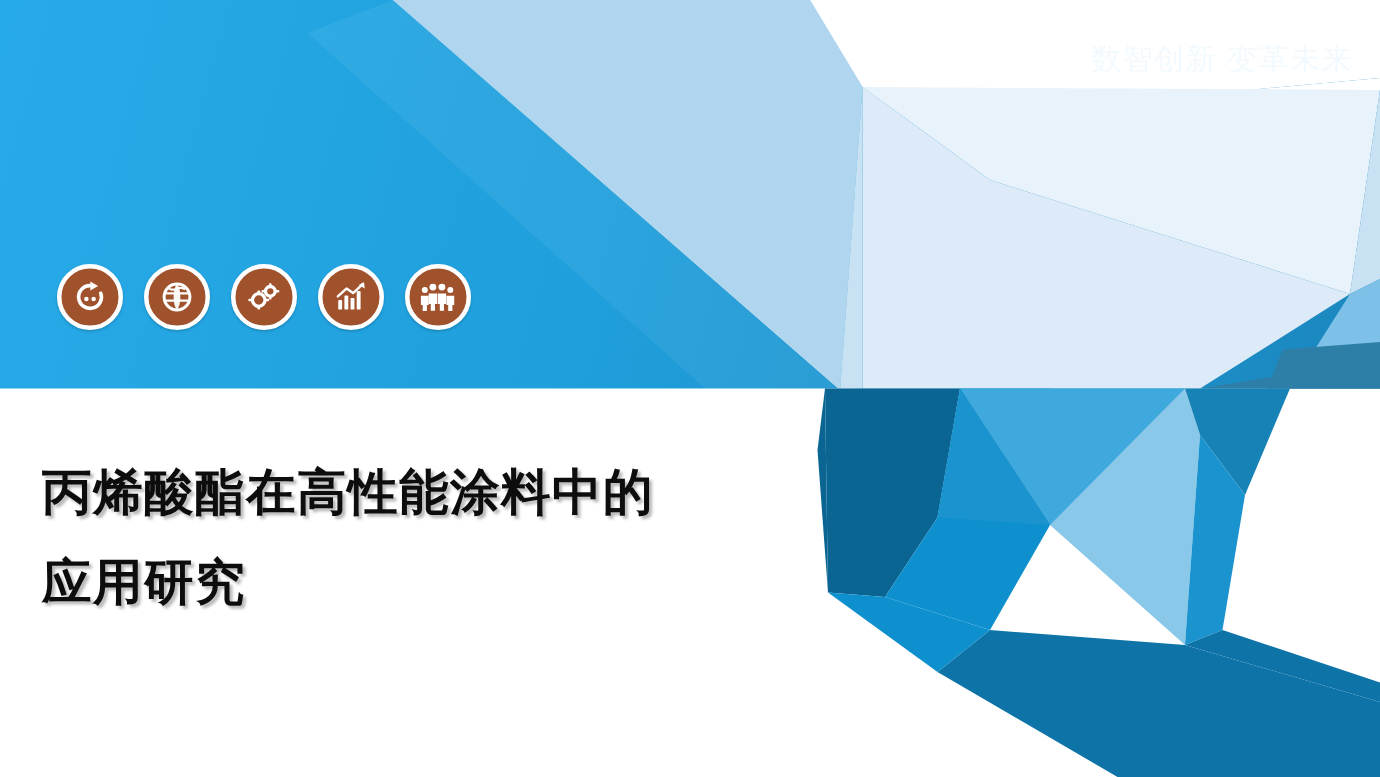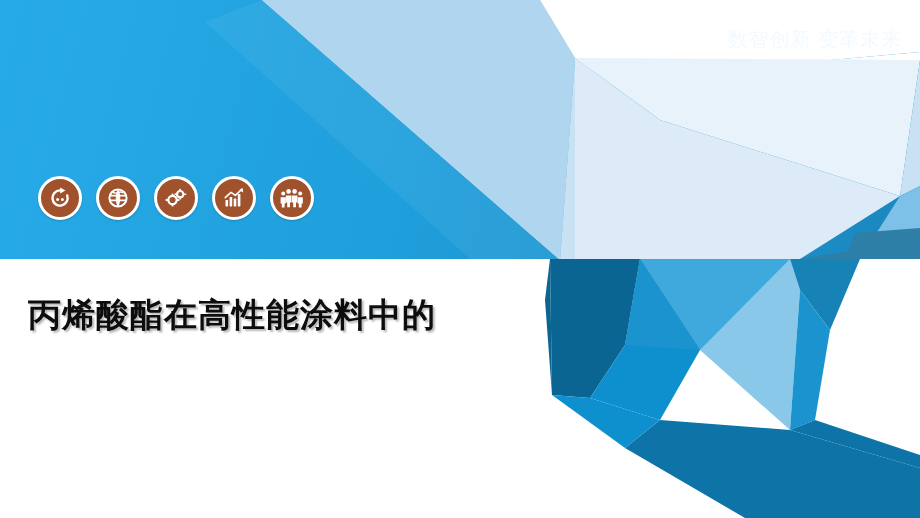--- a/index.html
+++ b/index.html
@@ -65,21 +65,21 @@
     display: flex;
     align-items: center;
     justify-content: center;
     box-shadow: 0 1px 2px rgba(0,0,0,0.18);
   }
   .icon-badge svg { display: block; }
   
   .title-block {
     position: absolute;
     left: 28px;
-    top: 285px;
+    top: 298px;
     z-index: 6;
     width: 520px;
   }
   .title-line {
     font-size: 33px;
     font-weight: bold;
     color: #0D0D0D;
     line-height: 60px;
     letter-spacing: 1px;
     text-shadow: 2px 2px 2px rgba(0,0,0,0.28);
@@ -204,15 +204,16 @@
           <circle cx="21.2" cy="8.4" r="2.0"></circle>
           <path d="M18.6 12.2h5.2v6.2h-1.2v4.0h-2.8v-4.0h-1.2z"></path>
         </g>
       </svg>
     </div>
 
   </div>
 
   <div class="title-block">
     <div class="title-line">丙烯酸酯在高性能涂料中的</div>
+    <div class="title-line">应用研究</div>
   </div>
 
 </div>
 
 </body></html>

